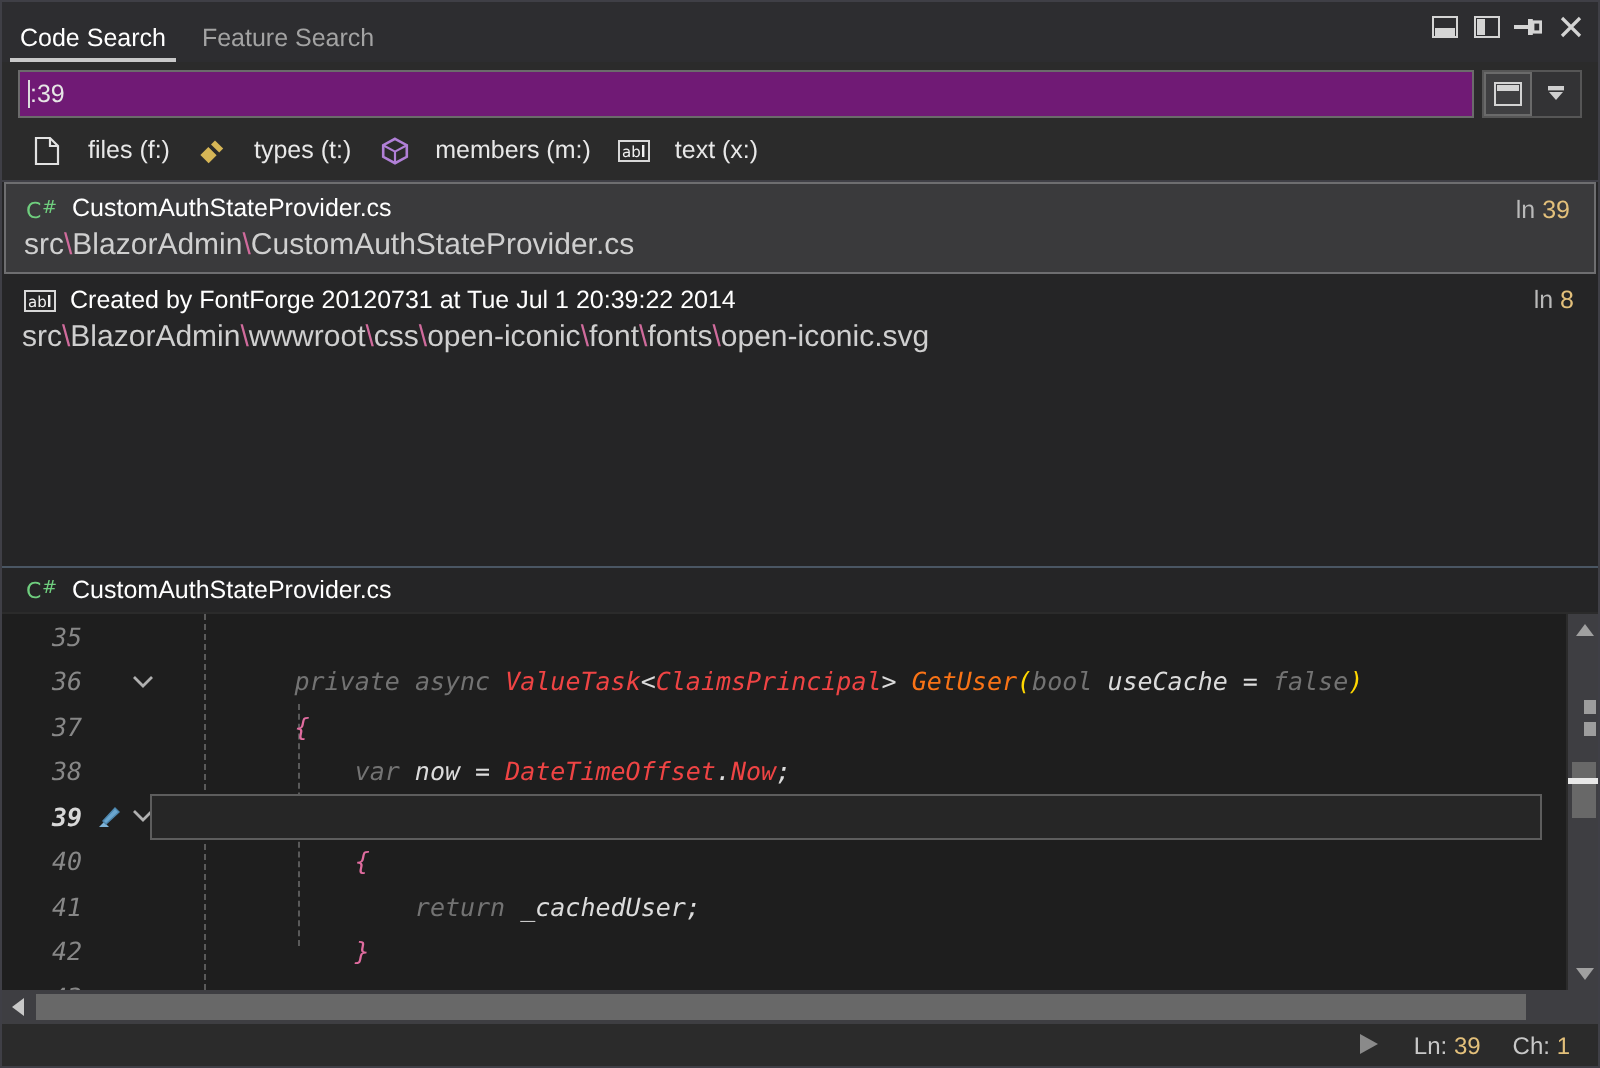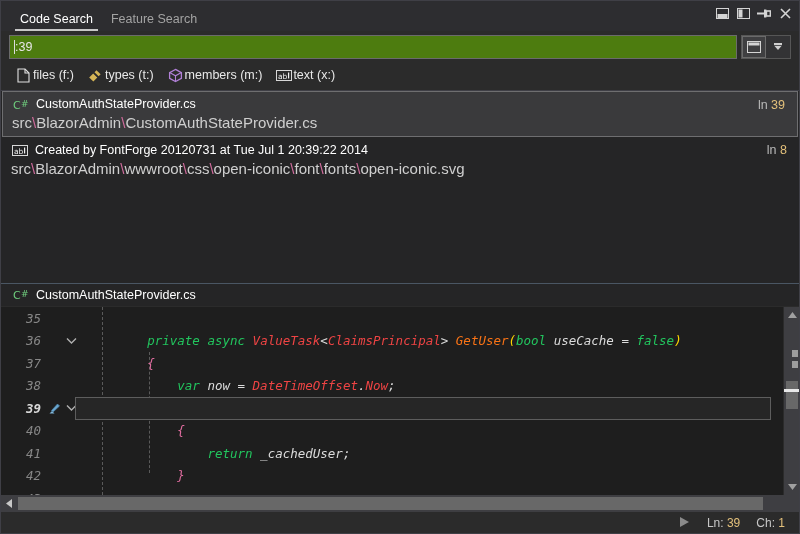--- a/index.html
+++ b/index.html
@@ -21,21 +21,21 @@
 
   
   .titlebar {
     height: 30px;
     background: #2d2d30;
     display: flex;
     align-items: flex-end;
     position: relative;
     flex: 0 0 auto;
   }
-  .tabs { display: flex; align-items: center; padding-left: 10px; }
+  .tabs { display: flex; align-items: center; }
   .tab {
     font-size: 12.5px;
     color: #a3a3a3;
     padding: 3px 9px 5px 9px;
     position: relative;
     cursor: pointer;
     white-space: nowrap;
   }
   .tab.active { color: #ffffff; }
   .tab.active::after {
@@ -57,21 +57,21 @@
   
   .searchrow {
     flex: 0 0 auto;
     padding: 4px 8px 3px 8px;
     display: flex;
     align-items: center;
   }
   .searchbox {
     flex: 1;
     height: 24px;
-    background: #4d7c0f;
+    background: #701a75;
     border: 1px solid #6b6b6b;
     display: flex;
     align-items: center;
     padding: 0 4px;
   }
   .searchtext {
     font-family: "Liberation Sans", sans-serif;
     font-size: 12.5px;
     color: #e6e6e6;
     line-height: 22px;
@@ -102,21 +102,21 @@
   .filters {
     flex: 0 0 auto;
     display: flex;
     align-items: center;
     gap: 4px;
     padding: 3px 10px 5px 12px;
   }
   .filter {
     display: flex;
     align-items: center;
-    gap: 1px;
+    gap: 12px;
     padding: 2px 7px 2px 2px;
     font-size: 12.5px;
     color: #e8e8e8;
     cursor: pointer;
     border-radius: 2px;
     white-space: nowrap;
   }
   .fico { width: 17px; height: 16px; display: flex; align-items: center; justify-content: center; }
 
   
@@ -228,21 +228,21 @@
     pointer-events: none;
   }
   .indentguide {
     position: absolute;
     top: 0; bottom: 0;
     width: 0;
     border-left: 1px dashed #5a5a5a;
   }
 
   
-  .t-kw   { color: #22c55e; }
+  .t-kw   { color: #737373; }
   .t-type { color: #ef4444; }
   .t-id   { color: #dcdcdc; }
   .t-par  { color: #ffd700; }
   .t-brace{ color: #e06c9f; }
   .t-op   { color: #dcdcdc; }
   .t-fn   { color: #f97316; }
 
   
   .vscroll {
     width: 16px;

